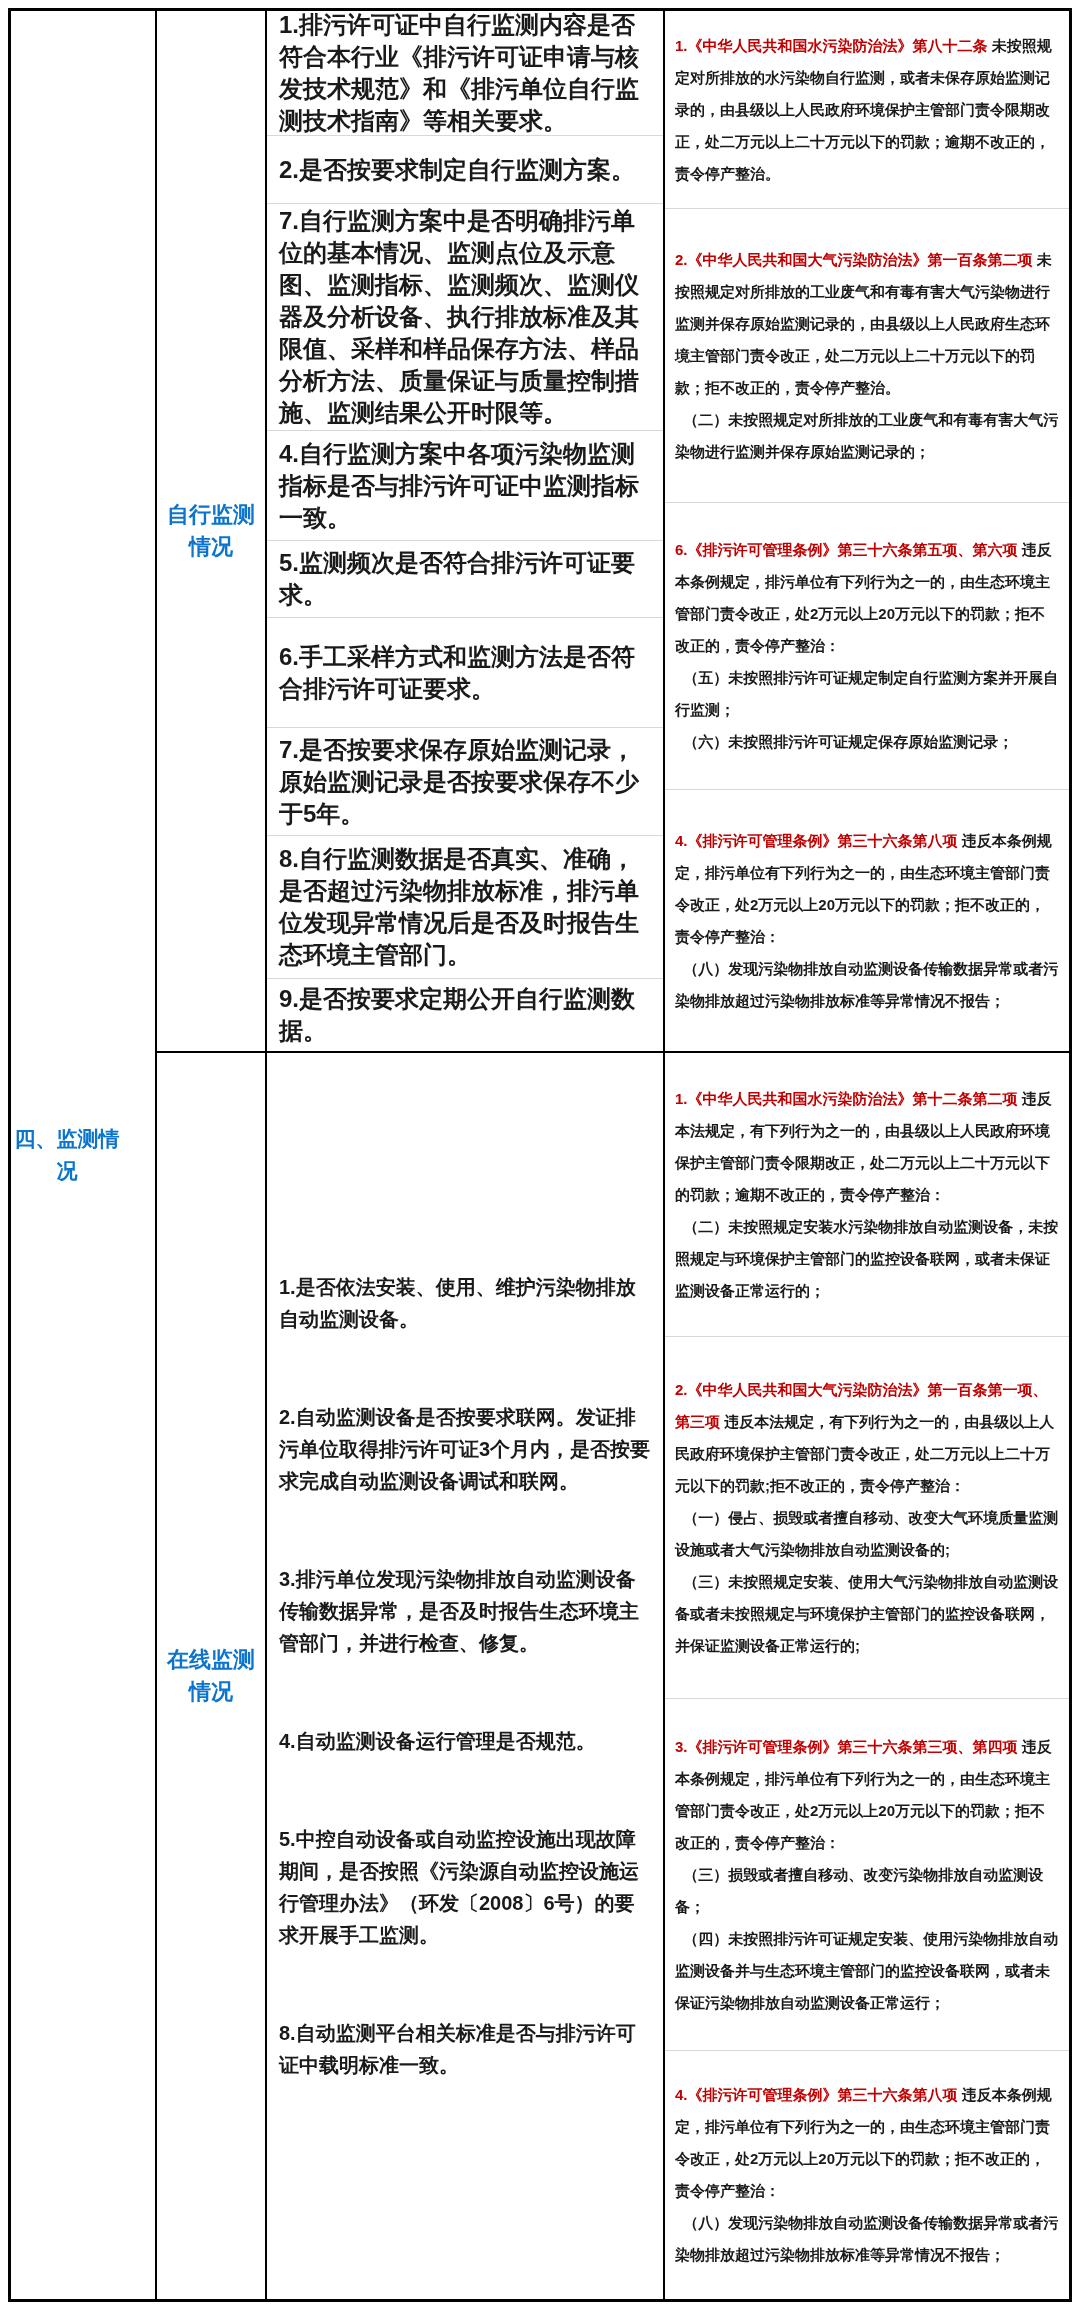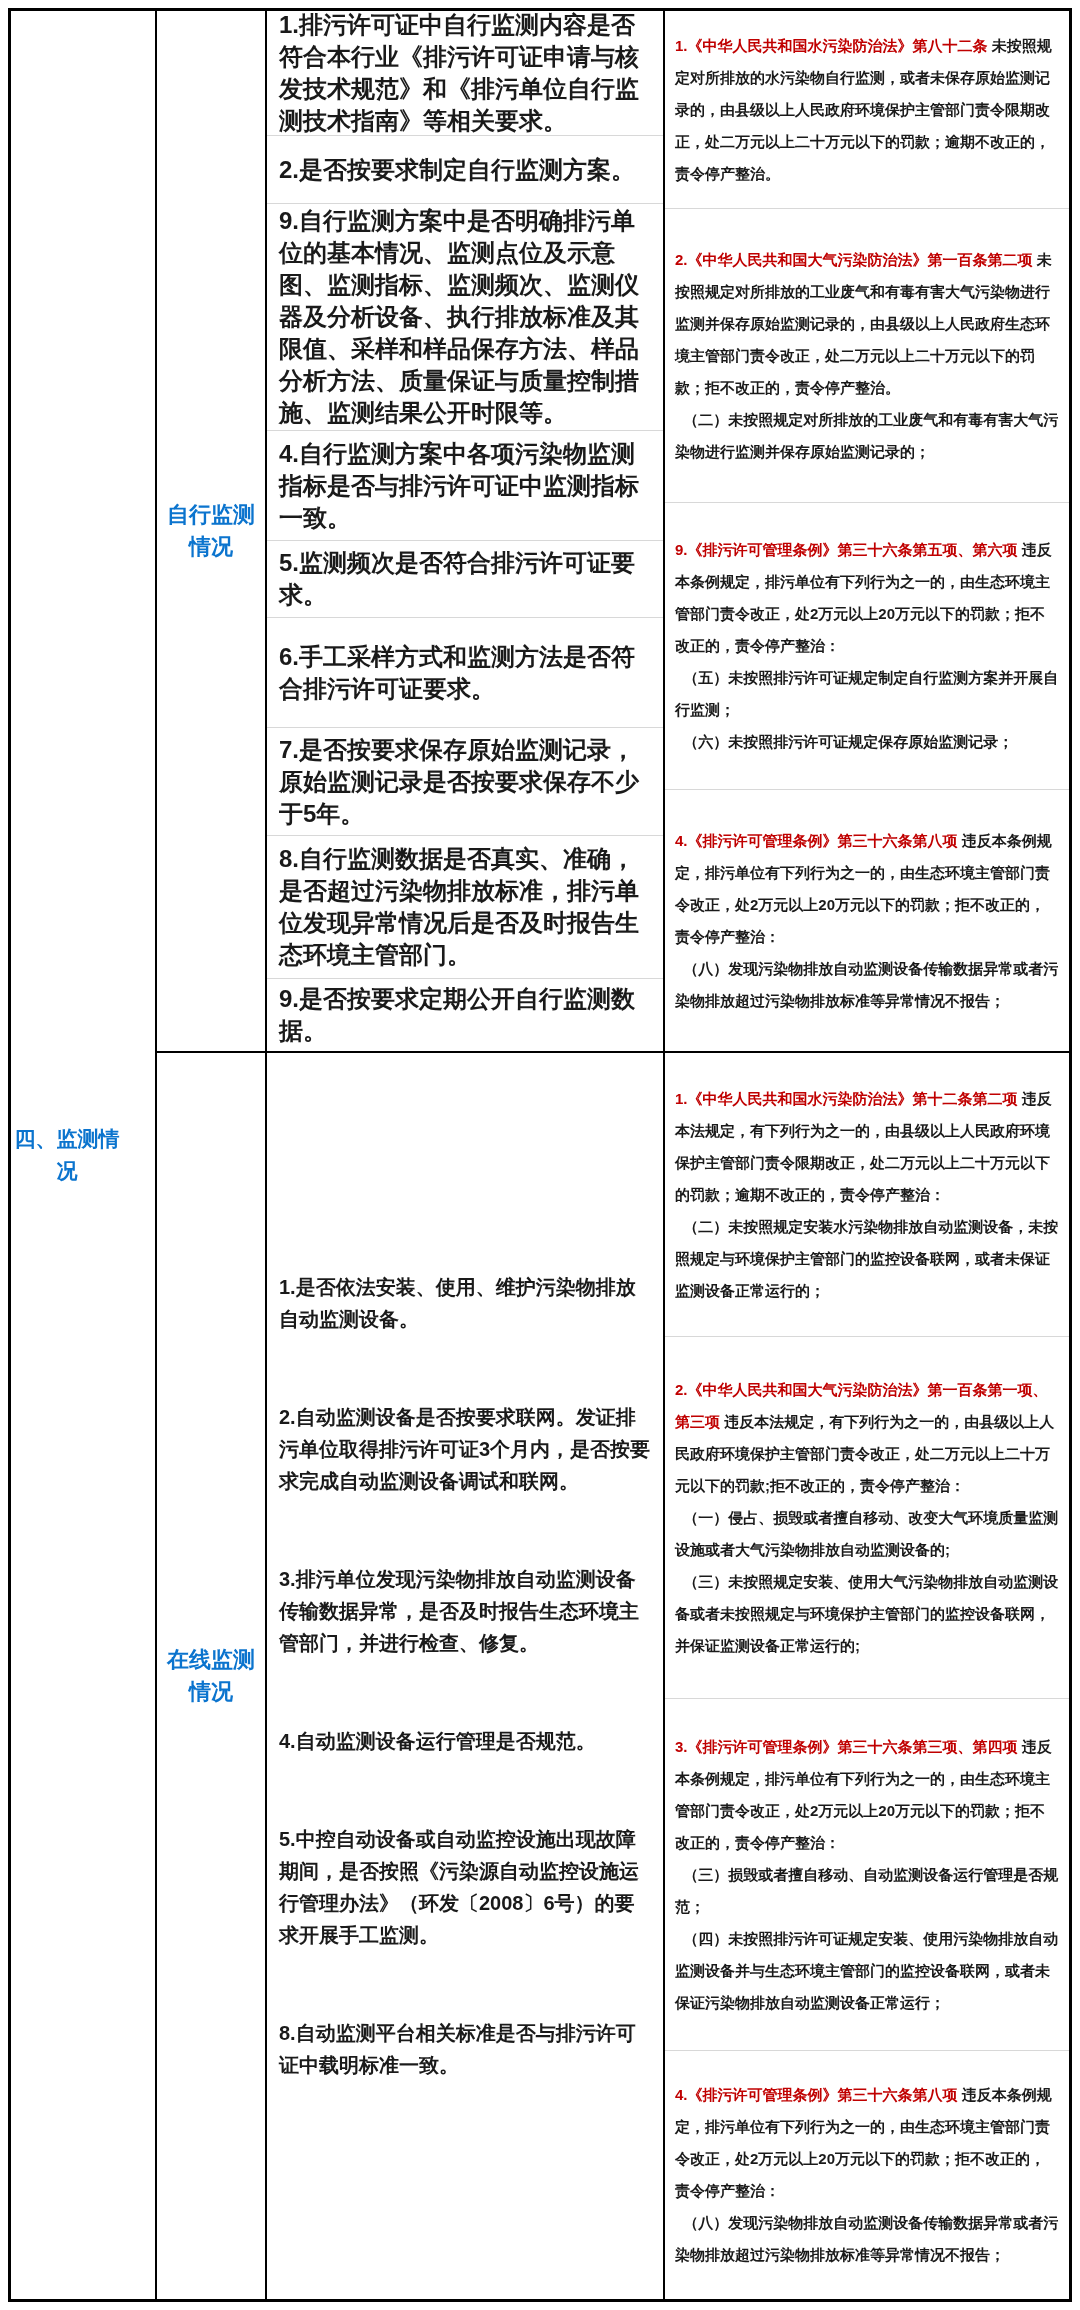--- a/index.html
+++ b/index.html
@@ -83,21 +83,21 @@
   <div class="cell vline seclabel">自行监测情况</div>
 
   <div class="cell vline items" id="s0-items">
     <div class="it">
         <span>1.排污许可证中自行监测内容是否符合本行业《排污许可证申请与核发技术规范》和《排污单位自行监测技术指南》等相关要求。</span>
       </div>
     <div class="it">
         <span>2.是否按要求制定自行监测方案。</span>
       </div>
     <div class="it">
-        <span>9.自行监测方案中是否明确排污单位的基本情况、监测点位及示意图、监测指标、监测频次、监测仪器及分析设备、执行排放标准及其限值、采样和样品保存方法、样品分析方法、质量保证与质量控制措施、监测结果公开时限等。</span>
+        <span>7.自行监测方案中是否明确排污单位的基本情况、监测点位及示意图、监测指标、监测频次、监测仪器及分析设备、执行排放标准及其限值、采样和样品保存方法、样品分析方法、质量保证与质量控制措施、监测结果公开时限等。</span>
       </div>
     <div class="it">
         <span>4.自行监测方案中各项污染物监测指标是否与排污许可证中监测指标一致。</span>
       </div>
     <div class="it">
         <span>5.监测频次是否符合排污许可证要求。</span>
       </div>
     <div class="it">
         <span>6.手工采样方式和监测方法是否符合排污许可证要求。</span>
       </div>
@@ -114,21 +114,21 @@
 
   <div class="cell vline cites" id="s0-cites">
     <div class="ct">
       <p><span class="red">1.《中华人民共和国水污染防治法》第八十二条</span> <span>未按照规定对所排放的水污染物自行监测，或者未保存原始监测记录的，由县级以上人民政府环境保护主管部门责令限期改正，处二万元以上二十万元以下的罚款；逾期不改正的，责令停产整治。</span></p>
     </div>
     <div class="ct">
       <p><span class="red">2.《中华人民共和国大气污染防治法》第一百条第二项</span> <span>未按照规定对所排放的工业废气和有毒有害大气污染物进行监测并保存原始监测记录的，由县级以上人民政府生态环境主管部门责令改正，处二万元以上二十万元以下的罚款；拒不改正的，责令停产整治。</span></p>
       <p class="sub">（二）未按照规定对所排放的工业废气和有毒有害大气污染物进行监测并保存原始监测记录的；</p>
     </div>
     <div class="ct">
-      <p><span class="red">9.《排污许可管理条例》第三十六条第五项、第六项</span> <span>违反本条例规定，排污单位有下列行为之一的，由生态环境主管部门责令改正，处2万元以上20万元以下的罚款；拒不改正的，责令停产整治：</span></p>
+      <p><span class="red">6.《排污许可管理条例》第三十六条第五项、第六项</span> <span>违反本条例规定，排污单位有下列行为之一的，由生态环境主管部门责令改正，处2万元以上20万元以下的罚款；拒不改正的，责令停产整治：</span></p>
       <p class="sub">（五）未按照排污许可证规定制定自行监测方案并开展自行监测；</p>
       <p class="sub">（六）未按照排污许可证规定保存原始监测记录；</p>
     </div>
     <div class="ct">
       <p><span class="red">4.《排污许可管理条例》第三十六条第八项</span> <span>违反本条例规定，排污单位有下列行为之一的，由生态环境主管部门责令改正，处2万元以上20万元以下的罚款；拒不改正的，责令停产整治：</span></p>
       <p class="sub">（八）发现污染物排放自动监测设备传输数据异常或者污染物排放超过污染物排放标准等异常情况不报告；</p>
     </div>
   </div>
 
   <div class="cell vline hline seclabel">在线监测情况</div>
@@ -147,21 +147,21 @@
       <p><span class="red">1.《中华人民共和国水污染防治法》第十二条第二项</span> <span>违反本法规定，有下列行为之一的，由县级以上人民政府环境保护主管部门责令限期改正，处二万元以上二十万元以下的罚款；逾期不改正的，责令停产整治：</span></p>
       <p class="sub">（二）未按照规定安装水污染物排放自动监测设备，未按照规定与环境保护主管部门的监控设备联网，或者未保证监测设备正常运行的；</p>
     </div>
     <div class="ct">
       <p><span class="red">2.《中华人民共和国大气污染防治法》第一百条第一项、第三项</span> <span>违反本法规定，有下列行为之一的，由县级以上人民政府环境保护主管部门责令改正，处二万元以上二十万元以下的罚款;拒不改正的，责令停产整治：</span></p>
       <p class="sub">（一）侵占、损毁或者擅自移动、改变大气环境质量监测设施或者大气污染物排放自动监测设备的;</p>
       <p class="sub">（三）未按照规定安装、使用大气污染物排放自动监测设备或者未按照规定与环境保护主管部门的监控设备联网，并保证监测设备正常运行的;</p>
     </div>
     <div class="ct">
       <p><span class="red">3.《排污许可管理条例》第三十六条第三项、第四项</span> <span>违反本条例规定，排污单位有下列行为之一的，由生态环境主管部门责令改正，处2万元以上20万元以下的罚款；拒不改正的，责令停产整治：</span></p>
-      <p class="sub">（三）损毁或者擅自移动、自动监测设备运行管理是否规范；</p>
+      <p class="sub">（三）损毁或者擅自移动、改变污染物排放自动监测设备；</p>
       <p class="sub">（四）未按照排污许可证规定安装、使用污染物排放自动监测设备并与生态环境主管部门的监控设备联网，或者未保证污染物排放自动监测设备正常运行；</p>
     </div>
     <div class="ct">
       <p><span class="red">4.《排污许可管理条例》第三十六条第八项</span> <span>违反本条例规定，排污单位有下列行为之一的，由生态环境主管部门责令改正，处2万元以上20万元以下的罚款；拒不改正的，责令停产整治：</span></p>
       <p class="sub">（八）发现污染物排放自动监测设备传输数据异常或者污染物排放超过污染物排放标准等异常情况不报告；</p>
     </div>
   </div>
 
 </div>
 

